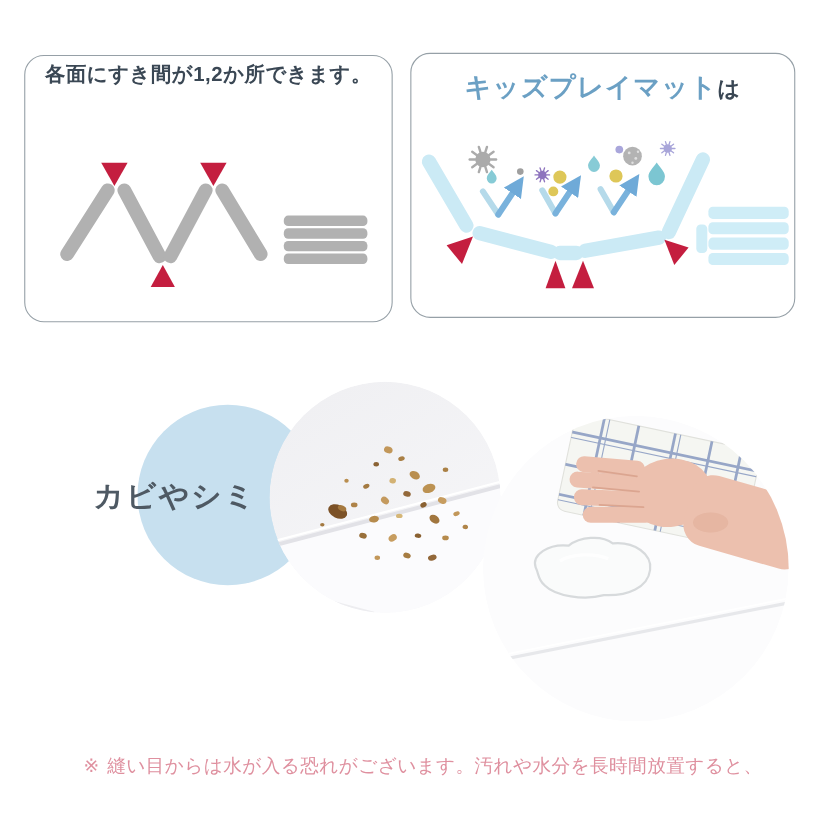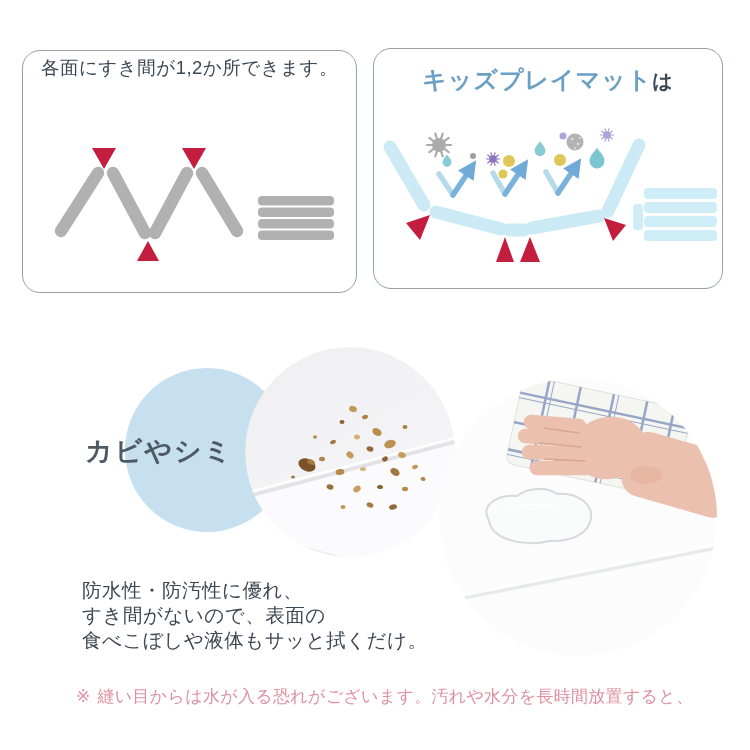--- a/index.html
+++ b/index.html
@@ -7,21 +7,21 @@
         font-family:"Liberation Sans","DejaVu Sans",sans-serif;}
 
   
   .box{position:absolute;background:#fff;border:1.5px solid #96A0A7;border-radius:18px;text-align:center;box-sizing:border-box;}
   .box-generic{left:22px;top:50px;width:335px;height:243px;}
   .box-kids{left:373px;top:48px;width:350px;height:241px;}
   .box-title{margin-top:16px;font-size:24px;font-weight:bold;letter-spacing:1px;color:#3A4754;line-height:30px;}
   .hl-red{color:#C02543;}
   .hl-blue{color:#6BA0C4;}
   .suffix{font-size:20px;color:#3A4754;}
-  .box-sub{font-size:18.5px;color:#3A4754;letter-spacing:0.5px;margin-top:4px;}
+  .box-sub{font-size:18.5px;color:#3A4754;letter-spacing:0.5px;margin-top:4px;font-weight:bold;}
   .diagram{position:absolute;left:0;top:0;}
 
   
   .circle-blue{position:absolute;left:125px;top:368px;width:164px;height:164px;border-radius:50%;background:#C7E0EF;}
   .crumbs-svg{position:absolute;left:245px;top:347px;}
   .hand-svg{position:absolute;left:439px;top:378px;}
   .care-heading{position:absolute;left:85px;top:433px;font-size:27px;font-weight:bold;color:#4E5963;letter-spacing:2px;z-index:6;}
   .care-desc{position:absolute;left:82px;top:578px;font-size:19.5px;line-height:25px;color:#3C4854;letter-spacing:0.5px;z-index:6;}
   .care-desc span{display:block;white-space:nowrap;}
 
@@ -254,25 +254,20 @@
 
       <g transform="translate(100,140)">
         <path d="M-52,-2 C-56,-14 -40,-24 -22,-22 C-12,-30 8,-32 18,-24 C38,-26 54,-14 52,0 C50,16 32,24 10,23 C-8,28 -34,24 -44,14 C-50,9 -49,4 -52,-2 Z" fill="#FAFBFB" stroke="#D7DADC" stroke-width="2" stroke-linejoin="round"></path>
         <path d="M-30,-8 C-20,-14 0,-16 14,-10" fill="none" stroke="#FFFFFF" stroke-width="3" opacity="0.8"></path>
       </g>
     </g>
   </svg>
 
   <div class="care-heading">カビやシミ</div>
 
-  <div class="care-desc">
-    <span>防水性・防汚性に優れ、</span>
-    <span>すき間がないので、表面の</span>
-    <span>食べこぼしや液体もサッと拭くだけ。</span>
-  </div>
 
   <div class="note">
     <div class="note-marker">※</div>
     <div class="note-text">
       <div>縫い目からは水が入る恐れがございます。汚れや水分を長時間放置すると、</div>
     </div>
   </div>
 
 </div>
 

